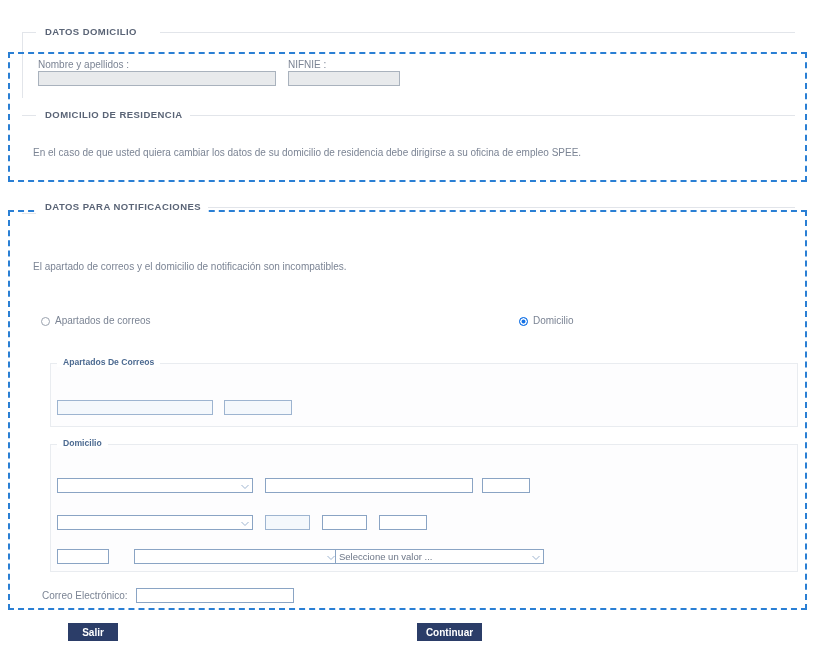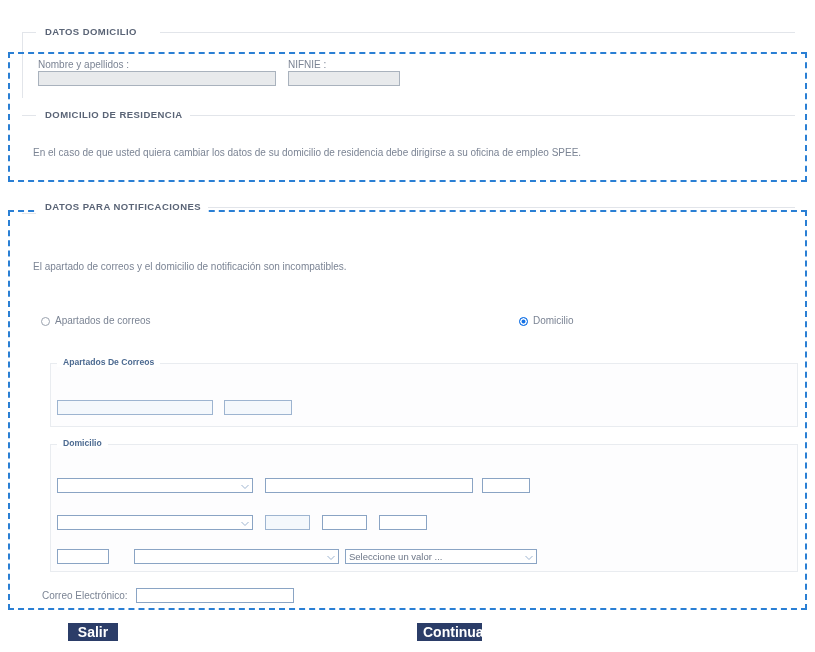--- a/index.html
+++ b/index.html
@@ -129,21 +129,21 @@
     font-size: 10px; color: #7b8494; white-space: nowrap;
   }
 
   
   .btn {
     position: absolute;
     background: #2b3d68;
     color: #ffffff;
     border: none;
     font-family: "Liberation Sans", sans-serif;
-    font-size: 14px;
+    font-size: 10px;
     font-weight: bold;
     cursor: pointer;
     z-index: 3;
     text-align: center;
     line-height: 17px;
   }
 </style>
 </head>
 <body>
 
@@ -262,21 +262,21 @@
   <div class="sel" style="left:134px; top:549px; width:205px;">
     <span class="sel-text"></span>
     <span class="caret">
       <svg viewBox="0 0 8 8" width="8" height="8">
           <path d="M0.5 2 L4 5.5 L7.5 2" fill="none" stroke="#9db4d0" stroke-width="1"></path>
         </svg>
     </span>
   </div>
 
   <div class="lbl" style="left:345px; top:537px;">Localidad:</div>
-  <div class="sel" style="left:345px; top:549px; width:192px;">
+  <div class="sel" style="left:335px; top:549px; width:209px;">
     <span class="sel-text">Seleccione un valor ...</span>
     <span class="caret">
       <svg viewBox="0 0 8 8" width="8" height="8">
           <path d="M0.5 2 L4 5.5 L7.5 2" fill="none" stroke="#9db4d0" stroke-width="1"></path>
         </svg>
     </span>
   </div>
 
   <div class="lbl" style="left:42px; top:590px;">Correo Electrónico:</div>
   <div class="inp" style="left:136px; top:588px; width:158px;">

